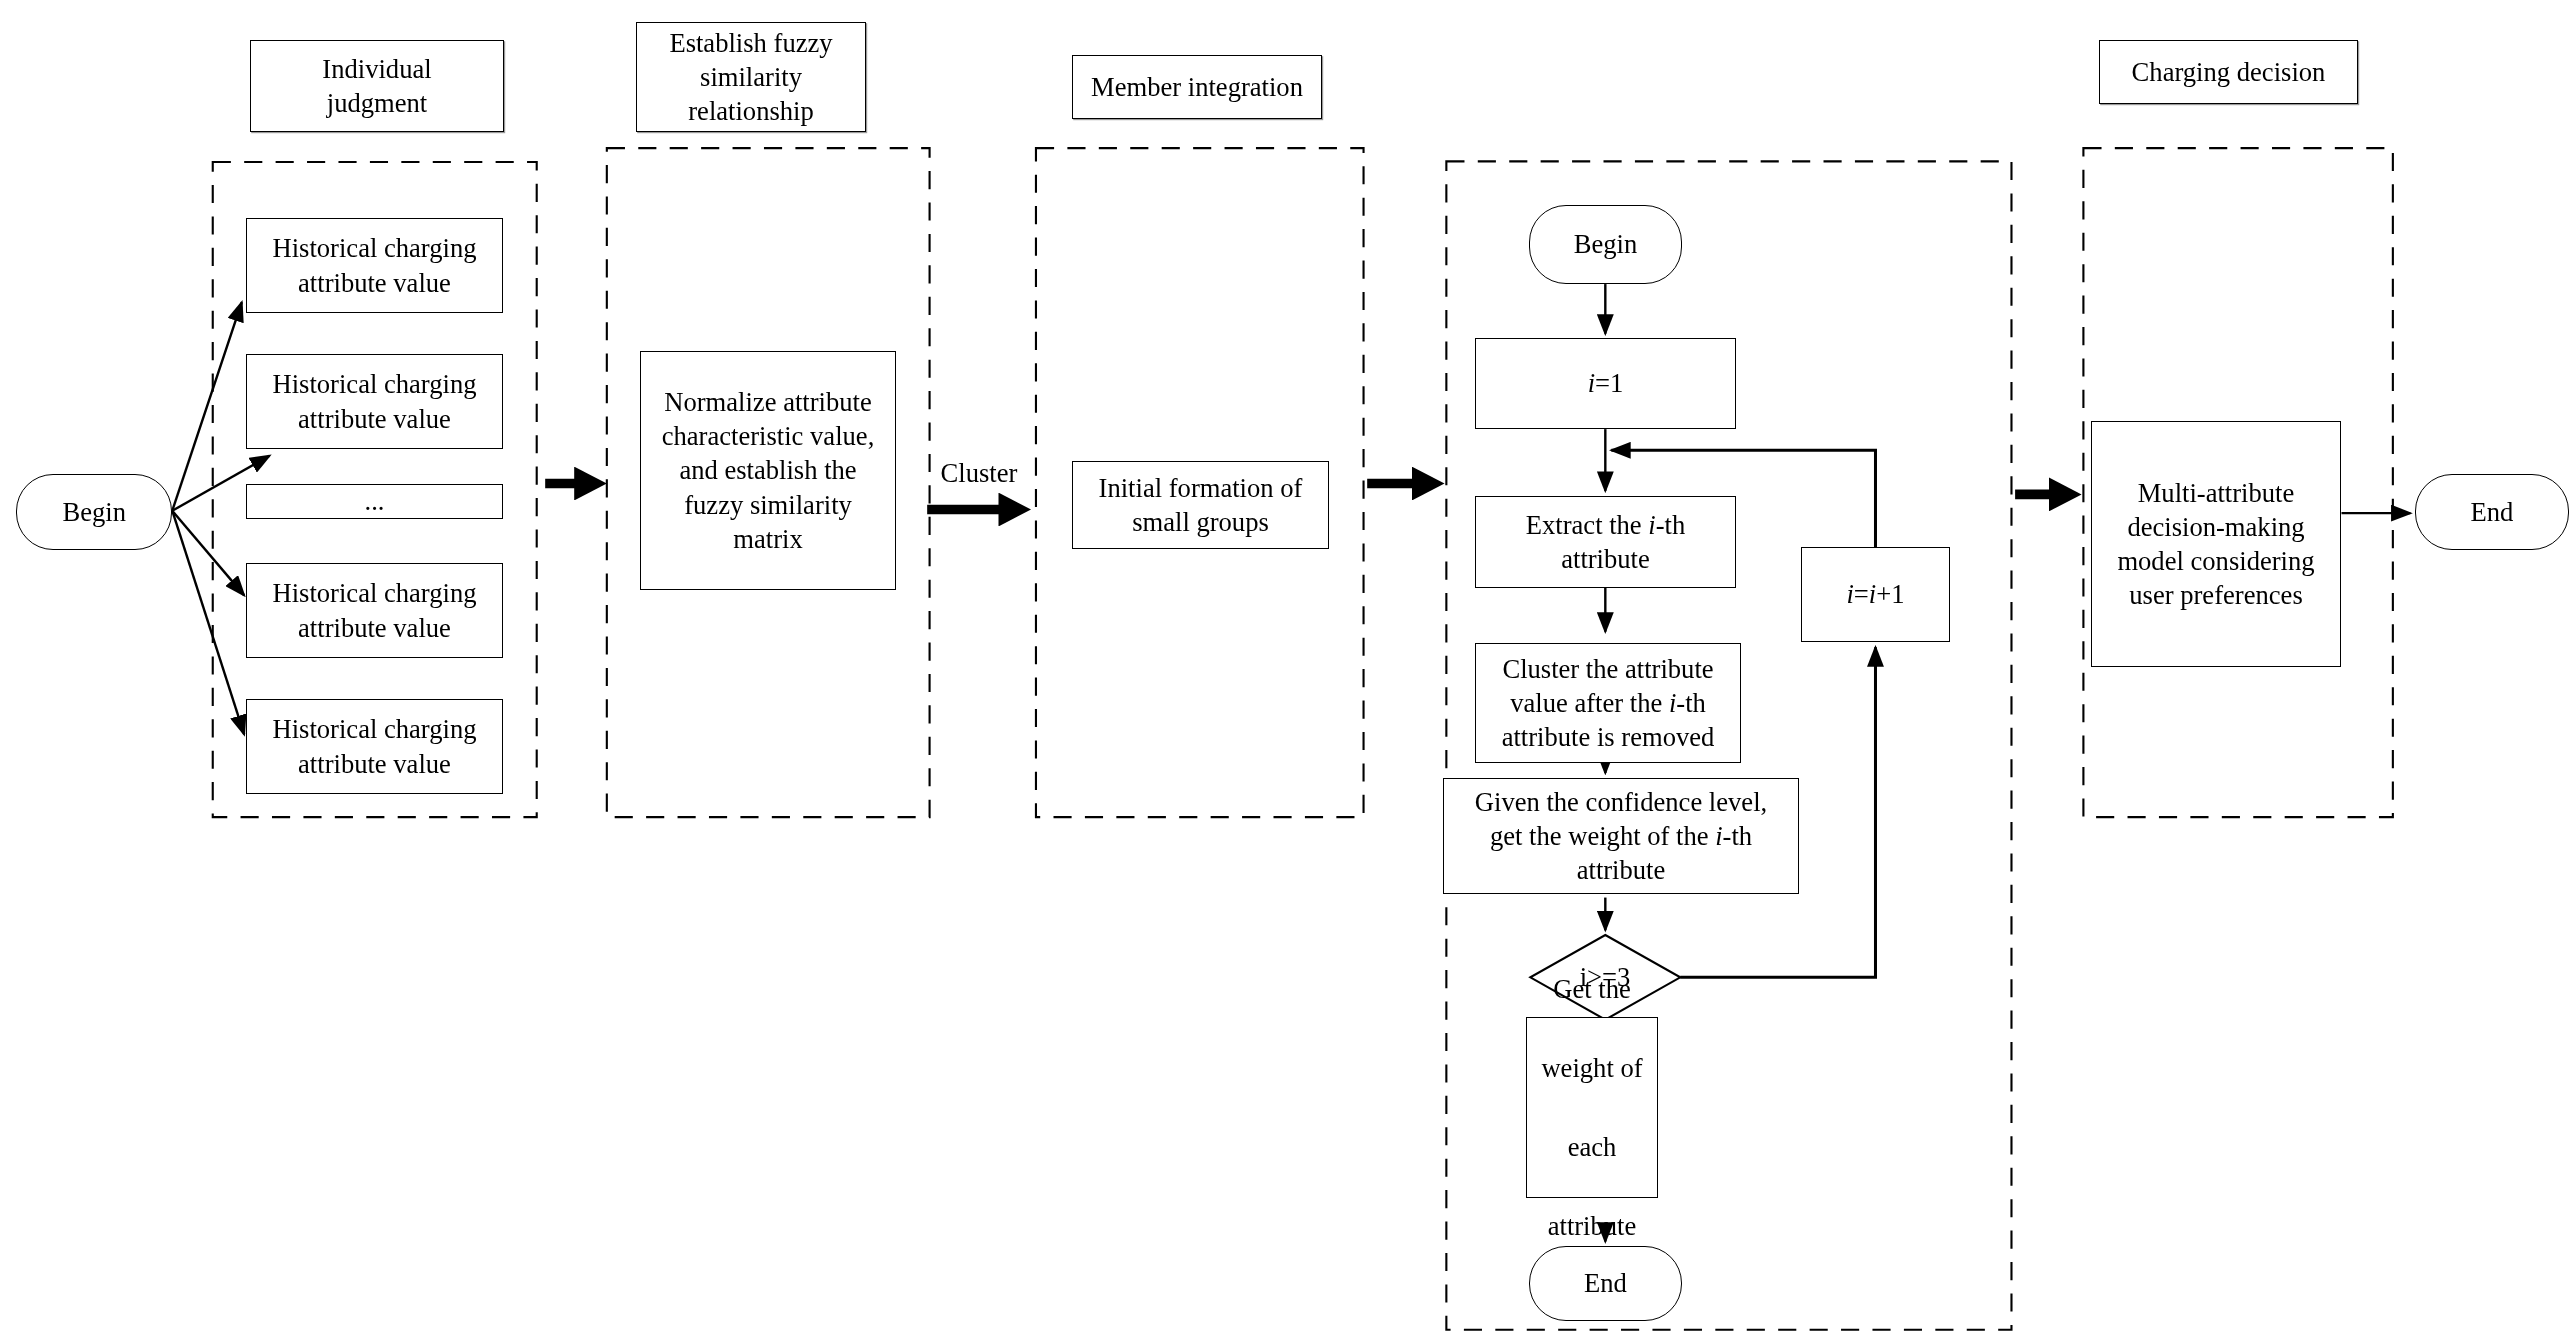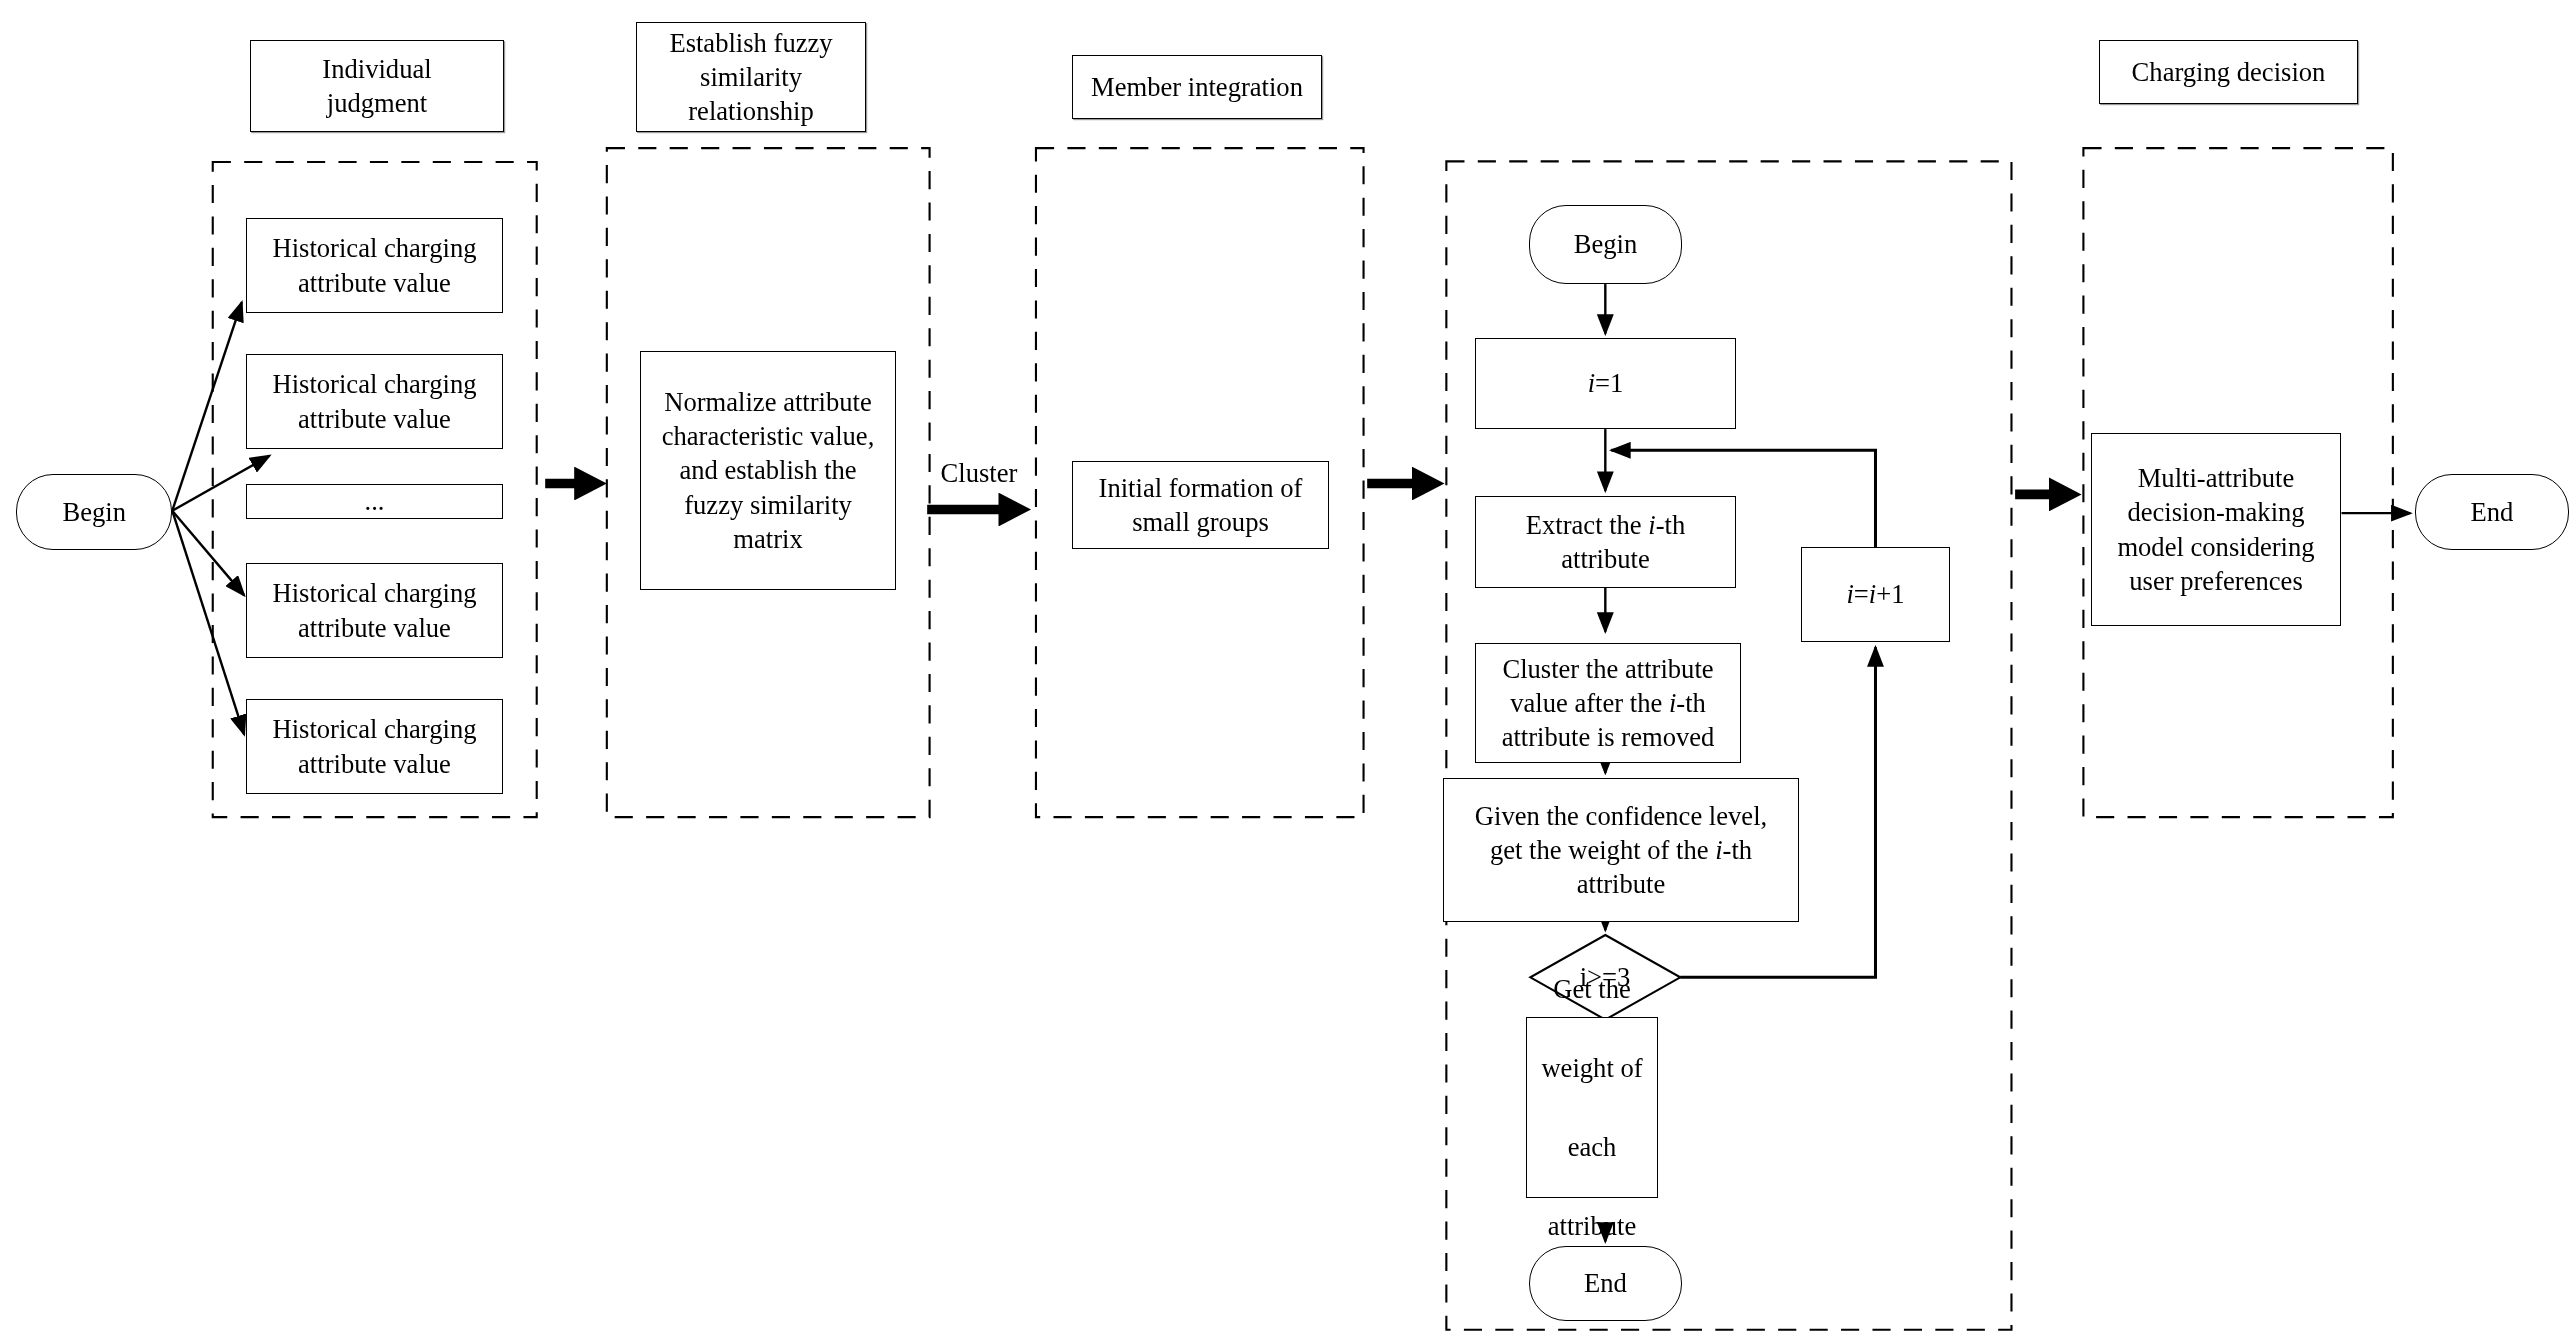--- a/index.html
+++ b/index.html
@@ -162,21 +162,21 @@
     <div class="line"><span>Extract the </span><span style="font-style: italic;">i</span><span>-th</span></div>
     <div class="line"><span>attribute</span></div>
   </div>
 
   <div class="node" style="left:1475px;top:636px;width:266px;height:120px;margin-top:7px;">
     <div class="line"><span>Cluster the attribute</span></div>
     <div class="line"><span>value after the </span><span style="font-style: italic;">i</span><span>-th</span></div>
     <div class="line"><span>attribute is removed</span></div>
   </div>
 
-  <div class="node" style="left:1443px;top:778px;width:356px;height:144px;">
+  <div class="node" style="left:1443px;top:778px;width:356px;height:116px;">
     <div class="line"><span>Given the confidence level,</span></div>
     <div class="line"><span>get the weight of the </span><span style="font-style: italic;">i</span><span>-th</span></div>
     <div class="line"><span>attribute</span></div>
   </div>
 
   <div class="floating-label" style="left:1553px;top:959px;width:104px;height:37px;">i&gt;=3</div>
 
   <div class="node" style="left:1801px;top:547px;width:149px;height:95px;">
     <div class="line"><span style="font-style: italic;">i</span><span>=</span><span style="font-style: italic;">i</span><span>+1</span></div>
   </div>
@@ -189,21 +189,21 @@
   </div>
 
   <div class="node oval" style="left:1529px;top:1246px;width:153px;height:75px;">
     <div class="line">End</div>
   </div>
 
   <div class="node title-node" style="left:2099px;top:40px;width:259px;height:64px;">
     <div class="line">Charging decision</div>
   </div>
 
-  <div class="node" style="left:2091px;top:421px;width:250px;height:193px;margin-top:12px;">
+  <div class="node" style="left:2091px;top:421px;width:250px;height:246px;">
     <div class="line">Multi-attribute</div>
     <div class="line">decision-making</div>
     <div class="line">model considering</div>
     <div class="line">user preferences</div>
   </div>
 
   <div class="node oval" style="left:2415px;top:474px;width:154px;height:76px;">
     <div class="line">End</div>
   </div>
 

